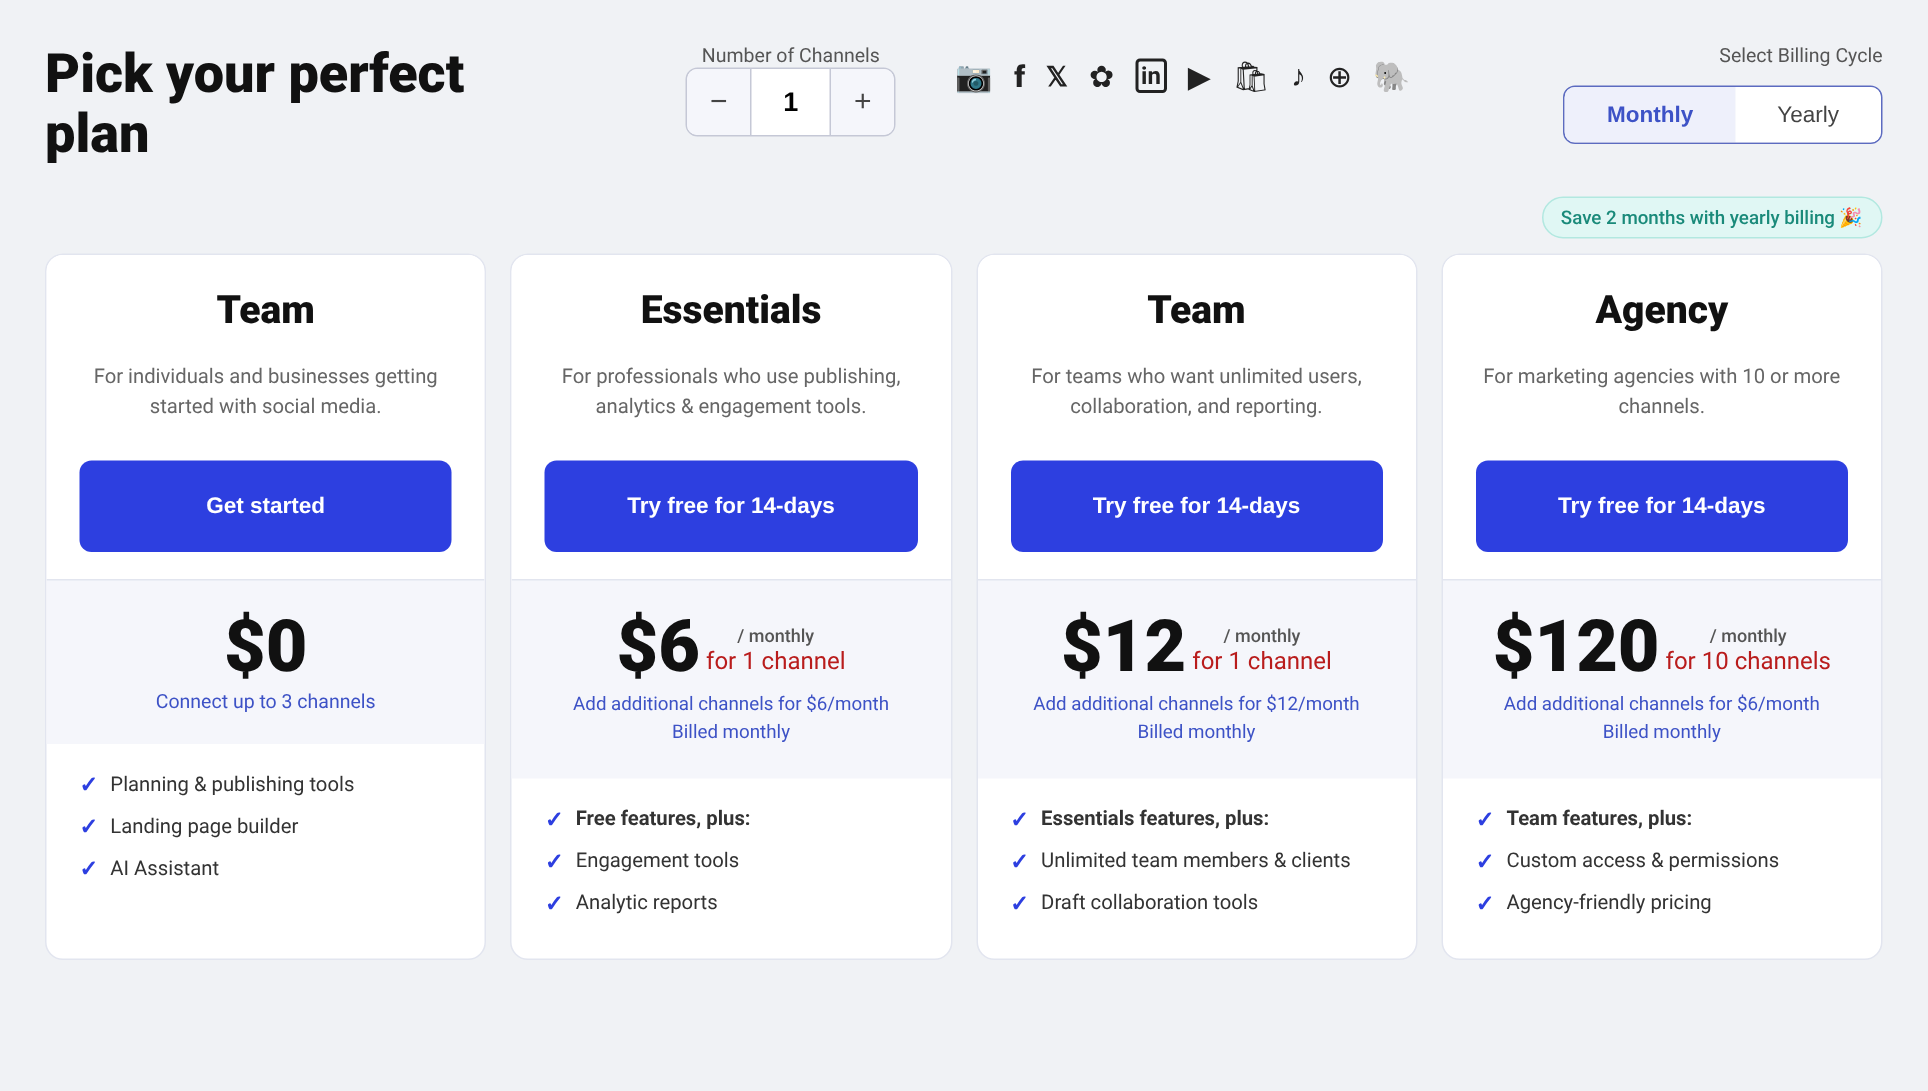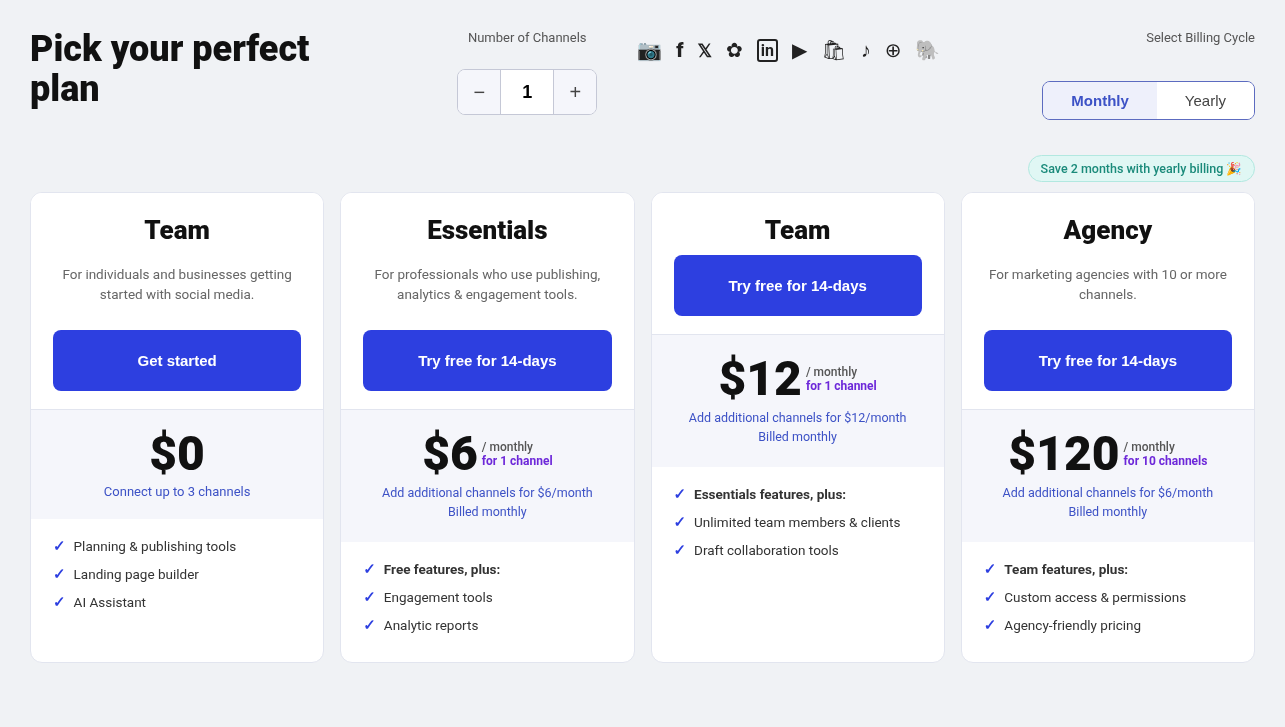--- a/index.html
+++ b/index.html
@@ -20,21 +20,21 @@
 
     .channels-section, .billing-section {
       display: flex;
       flex-direction: column;
       align-items: center;
     }
 
     .control-label {
       font-size: 13px;
       color: #555;
-      margin-bottom: 24px;
+      margin-bottom: 0;
       text-align: center;
     }
 
     .channel-stepper {
       display: flex;
       align-items: center;
       border: 1.5px solid #c5c8d6;
       border-radius: 8px;
       overflow: hidden;
       background: #fff;
@@ -178,35 +178,35 @@
     .price-amount {
       font-size: 48px;
       font-weight: 900;
       color: #111;
       line-height: 1;
     }
 
     .price-details {
       display: flex;
       flex-direction: column;
-      align-items: flex-start;
+      align-items: center;
       justify-content: center;
       padding-top: 10px;
     }
 
     .price-per {
       font-size: 12px;
       color: #555;
       font-weight: 500;
     }
 
     .price-channel {
-      font-size: 12px;
-      color: #6d28d9;
-      font-weight: 700;
+      font-size: 16px;
+      color: #b91c1c;
+      font-weight: 400;
     }
 
     .price-note {
       font-size: 12.5px;
       color: #3d52c6;
       line-height: 1.5;
     }
 
     .free-note {
       font-size: 13px;
@@ -361,20 +361,21 @@
       <div class="feature-item">
         <span class="check-icon">✓</span>
         <span>Analytic reports</span>
       </div>
     </div>
   </div>
 
   <div class="plan-card">
     <div class="plan-top">
       <div class="plan-name">Team</div>
+      <div class="plan-desc">For teams who want unlimited users, collaboration, and reporting.</div>
       <button class="plan-cta-btn">Try free for 14-days</button>
     </div>
     <div class="plan-pricing">
       <div class="price-row">
         <div class="price-amount">$12</div>
         <div class="price-details">
           <span class="price-per">/ monthly</span>
           <span class="price-channel">for 1 channel</span>
         </div>
       </div>

